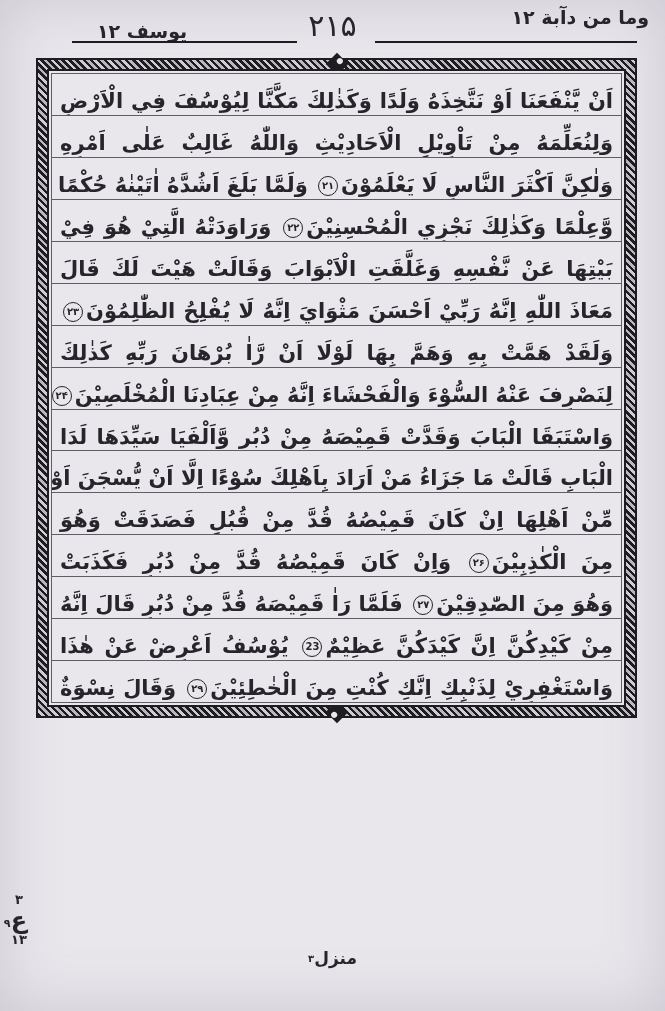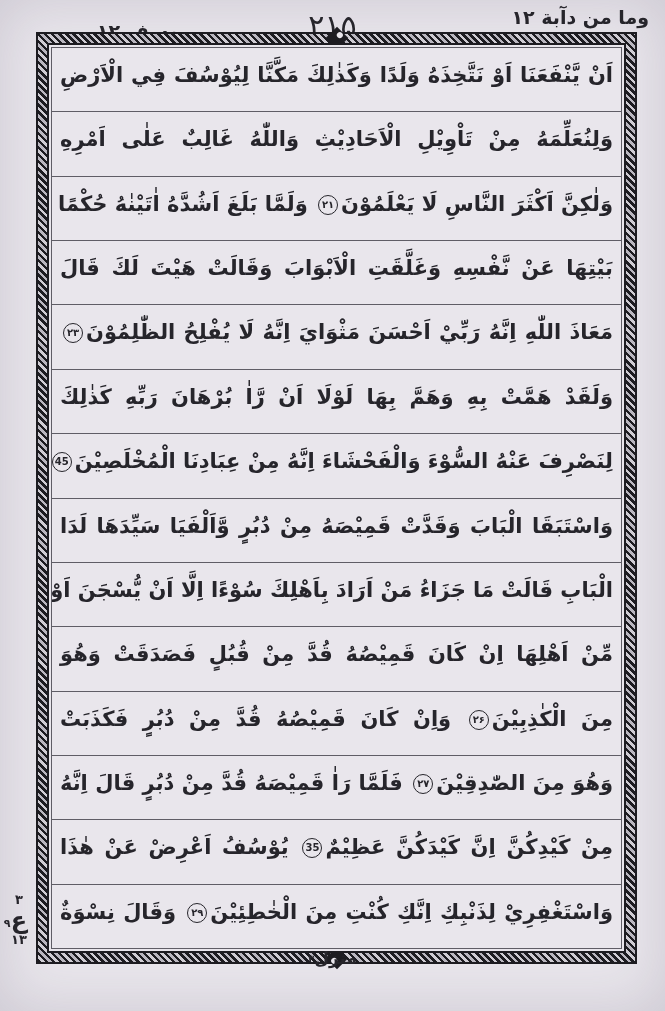--- a/index.html
+++ b/index.html
@@ -21,21 +21,21 @@
   }
   
   .h-left{position:absolute;top:20px;left:97px;font-size:19px;font-weight:700;direction:rtl;}
   .h-center{position:absolute;top:8px;left:0;right:0;text-align:center;font-size:30px;font-weight:400;letter-spacing:2px;}
   .h-right{position:absolute;top:6px;right:16px;font-size:19px;font-weight:700;direction:rtl;}
   .hrule{position:absolute;height:2px;background:var(--frame);top:41px;}
   .hrule-l{left:72px;width:225px;}
   .hrule-r{right:28px;width:262px;}
   
   .frame{
-    position:absolute;left:36px;top:32px;width:601px;height:932px;
+    position:absolute;left:36px;top:58px;width:601px;height:660px;
     border:2px solid var(--frame);
     background:
       repeating-linear-gradient(45deg,var(--frame) 0 2.5px,#cfccd3 2.5px 5px,var(--frame) 5px 7.5px,#b9b6bf 7.5px 10px);
   }
   .frame-inner{
     position:absolute;inset:9px;
     border:2px solid var(--frame);
     background:var(--paper);
     padding:2px;
   }
@@ -112,30 +112,31 @@
         <span class="orn-dot orn-dot-top"></span>
       </div>
     <div class="orn orn-bottom">
         <span class="orn-dot orn-dot-bottom"></span>
       </div>
     <div class="frame-inner">
       <div class="textbox">
           <div class="qrow">اَنْ يَّنْفَعَنَا اَوْ نَتَّخِذَهُ وَلَدًا وَكَذٰلِكَ مَكَّنَّا لِيُوْسُفَ فِي الْاَرْضِ</div>
           <div class="qrow">وَلِنُعَلِّمَهُ مِنْ تَاْوِيْلِ الْاَحَادِيْثِ وَاللّٰهُ غَالِبٌ عَلٰى اَمْرِهِ</div>
           <div class="qrow">وَلٰكِنَّ اَكْثَرَ النَّاسِ لَا يَعْلَمُوْنَ<span class="ayah-marker">۲۱</span> وَلَمَّا بَلَغَ اَشُدَّهُ اٰتَيْنٰهُ حُكْمًا</div>
+          <div class="qrow">وَّعِلْمًا وَكَذٰلِكَ نَجْزِي الْمُحْسِنِيْنَ<span class="ayah-marker">۲۲</span> وَرَاوَدَتْهُ الَّتِيْ هُوَ فِيْ</div>
           <div class="qrow">بَيْتِهَا عَنْ نَّفْسِهِ وَغَلَّقَتِ الْاَبْوَابَ وَقَالَتْ هَيْتَ لَكَ قَالَ</div>
           <div class="qrow">مَعَاذَ اللّٰهِ اِنَّهُ رَبِّيْ اَحْسَنَ مَثْوَايَ اِنَّهُ لَا يُفْلِحُ الظّٰلِمُوْنَ<span class="ayah-marker">۲۳</span></div>
           <div class="qrow">وَلَقَدْ هَمَّتْ بِهِ وَهَمَّ بِهَا لَوْلَا اَنْ رَّاٰ بُرْهَانَ رَبِّهِ كَذٰلِكَ</div>
-          <div class="qrow">لِنَصْرِفَ عَنْهُ السُّوْءَ وَالْفَحْشَاءَ اِنَّهُ مِنْ عِبَادِنَا الْمُخْلَصِيْنَ<span class="ayah-marker">45</span></div>
+          <div class="qrow">لِنَصْرِفَ عَنْهُ السُّوْءَ وَالْفَحْشَاءَ اِنَّهُ مِنْ عِبَادِنَا الْمُخْلَصِيْنَ<span class="ayah-marker">۲۴</span></div>
           <div class="qrow">وَاسْتَبَقَا الْبَابَ وَقَدَّتْ قَمِيْصَهُ مِنْ دُبُرٍ وَّاَلْفَيَا سَيِّدَهَا لَدَا</div>
           <div class="qrow">الْبَابِ قَالَتْ مَا جَزَاءُ مَنْ اَرَادَ بِاَهْلِكَ سُوْءًا اِلَّا اَنْ يُّسْجَنَ اَوْ</div>
           <div class="qrow">مِّنْ اَهْلِهَا اِنْ كَانَ قَمِيْصُهُ قُدَّ مِنْ قُبُلٍ فَصَدَقَتْ وَهُوَ</div>
           <div class="qrow">مِنَ الْكٰذِبِيْنَ<span class="ayah-marker">۲۶</span> وَاِنْ كَانَ قَمِيْصُهُ قُدَّ مِنْ دُبُرٍ فَكَذَبَتْ</div>
           <div class="qrow">وَهُوَ مِنَ الصّٰدِقِيْنَ<span class="ayah-marker">۲۷</span> فَلَمَّا رَاٰ قَمِيْصَهُ قُدَّ مِنْ دُبُرٍ قَالَ اِنَّهُ</div>
-          <div class="qrow">مِنْ كَيْدِكُنَّ اِنَّ كَيْدَكُنَّ عَظِيْمٌ<span class="ayah-marker">35</span> يُوْسُفُ اَعْرِضْ عَنْ هٰذَا</div>
+          <div class="qrow">مِنْ كَيْدِكُنَّ اِنَّ كَيْدَكُنَّ عَظِيْمٌ<span class="ayah-marker">23</span> يُوْسُفُ اَعْرِضْ عَنْ هٰذَا</div>
           <div class="qrow">وَاسْتَغْفِرِيْ لِذَنْبِكِ اِنَّكِ كُنْتِ مِنَ الْخٰطِئِيْنَ<span class="ayah-marker">۲۹</span> وَقَالَ نِسْوَةٌ</div>
         </div>
     </div>
   </div>
 
   <div class="ruku">
     <span class="num">۳</span>
     <span class="ain"><span>ع</span><span class="sub">۹</span></span>
     <span class="num">۱۳</span>
   </div>

